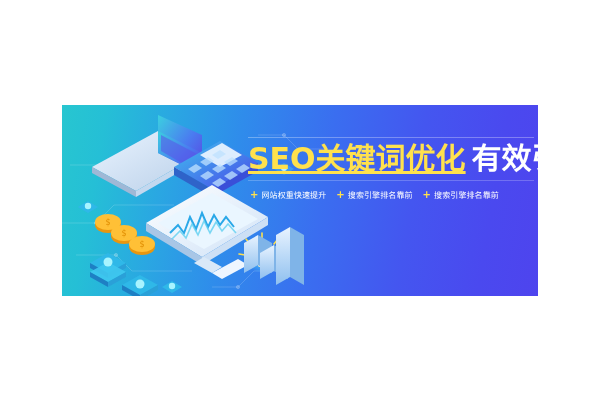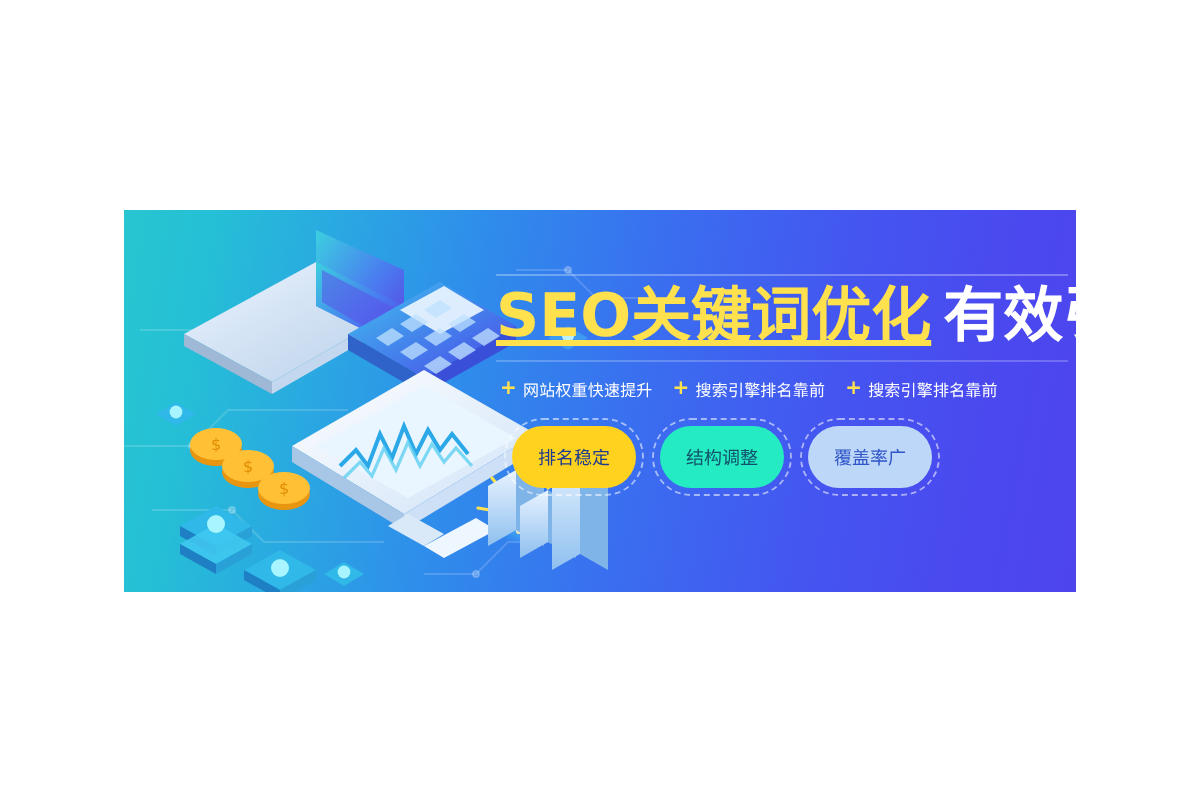--- a/index.html
+++ b/index.html
@@ -357,27 +357,16 @@
         <div class="feature">
           <span class="plus">+</span>
           <span>搜索引擎排名靠前</span>
         </div>
         <div class="feature">
           <span class="plus">+</span>
           <span>搜索引擎排名靠前</span>
         </div>
       </div>
 
-      <div class="pills">
-        <div class="pill pill-1">
-          <span class="pill-label">排名稳定</span>
-        </div>
-        <div class="pill pill-2">
-          <span class="pill-label">结构调整</span>
-        </div>
-        <div class="pill pill-3">
-          <span class="pill-label">覆盖率广</span>
-        </div>
-      </div>
 
     </div>
   </div>
 </div>
 
 </body></html>

